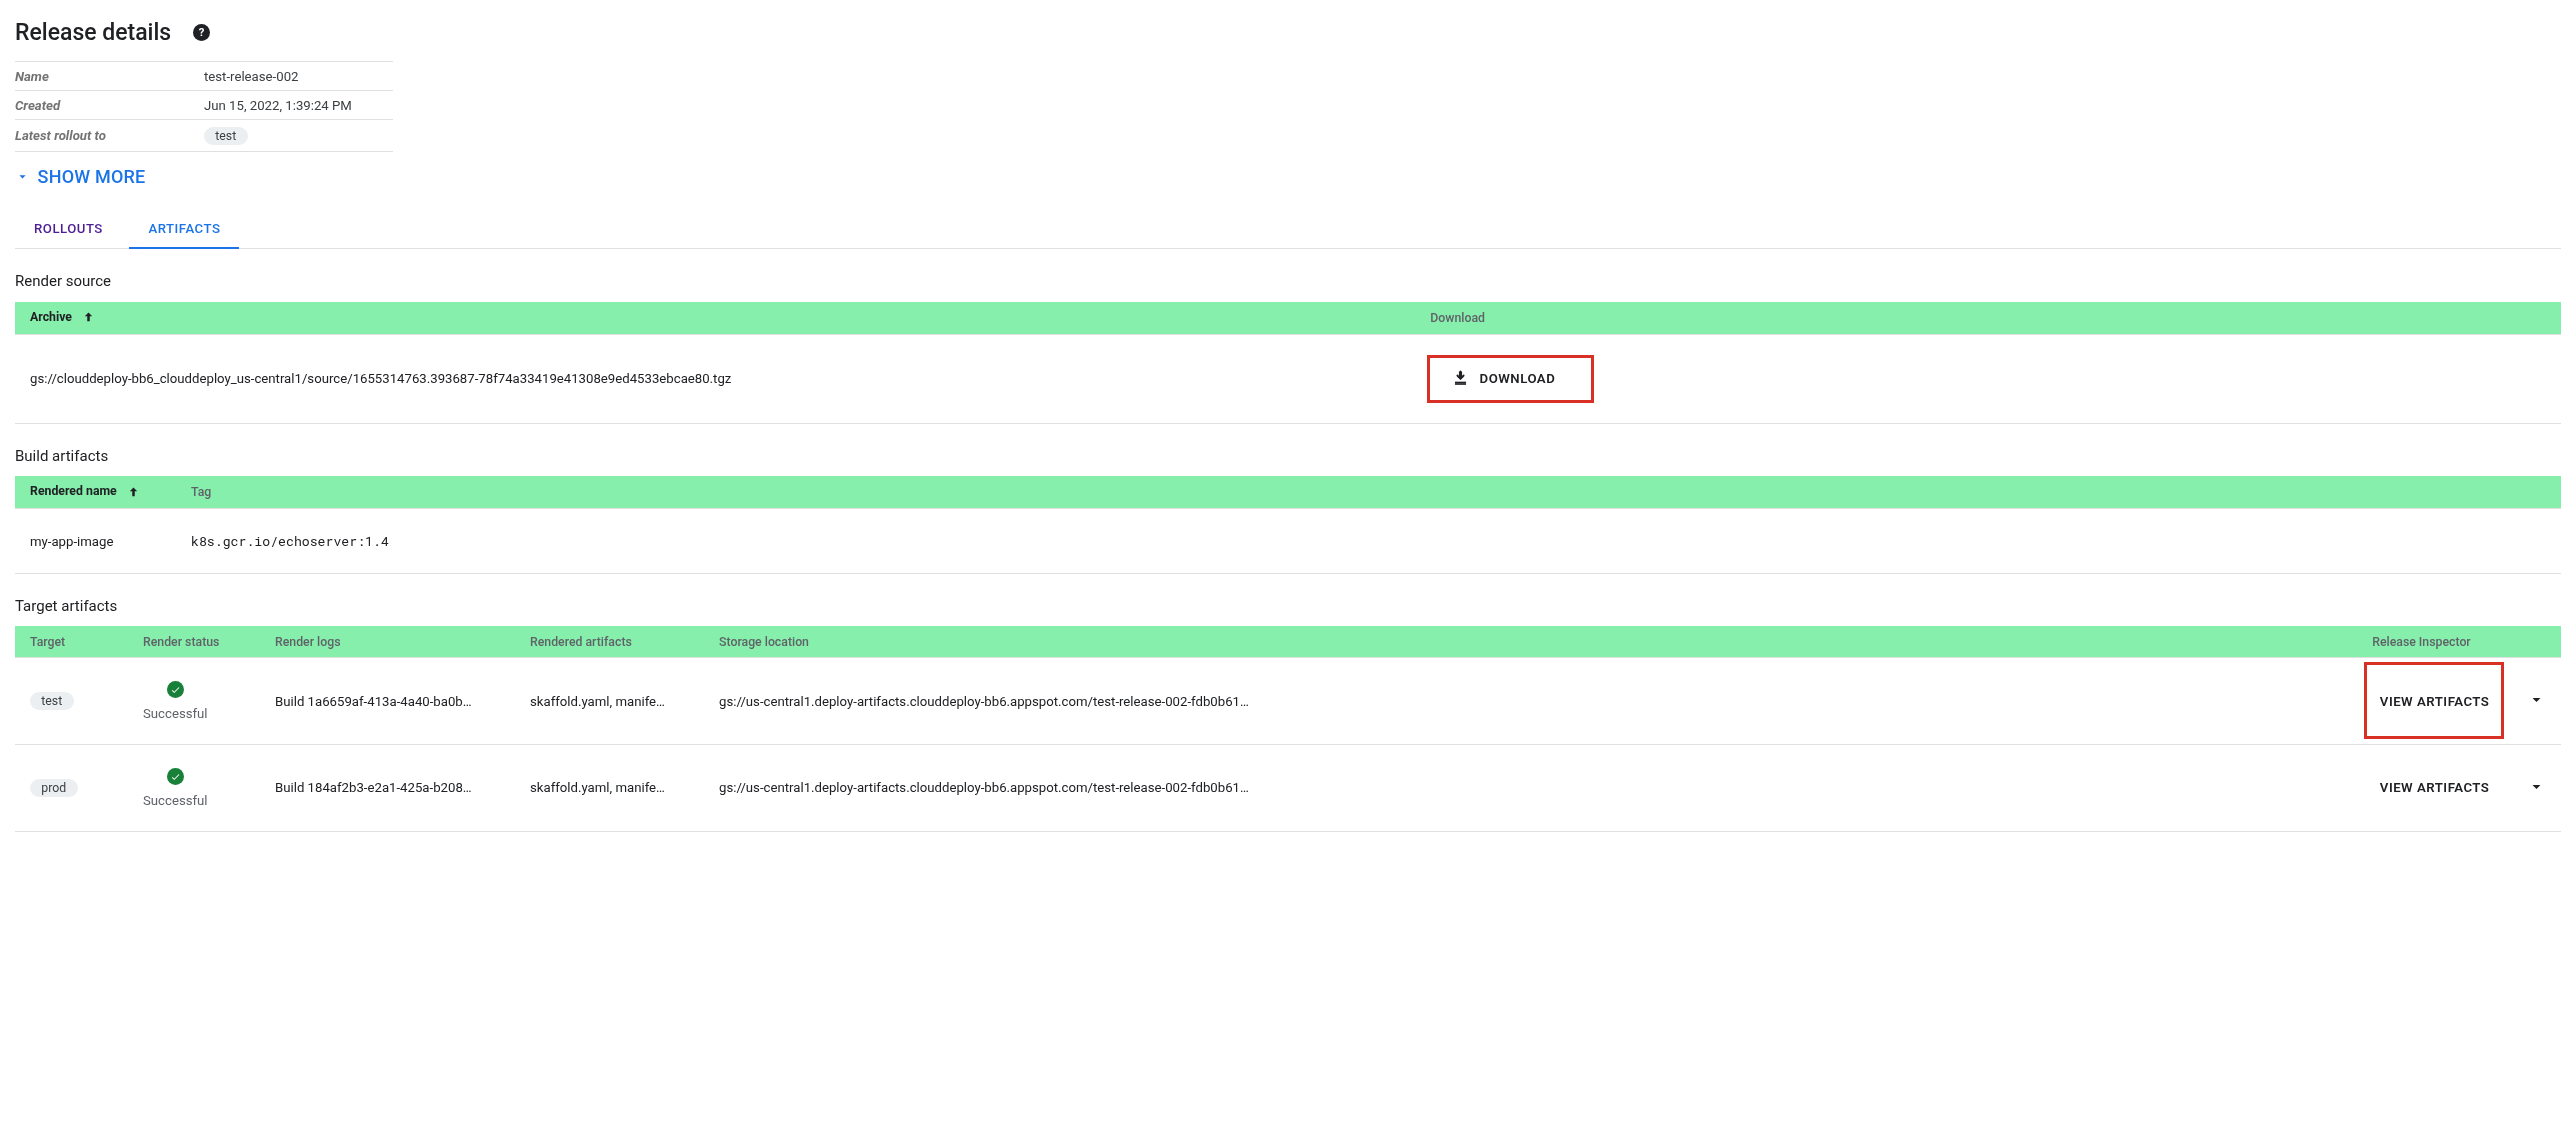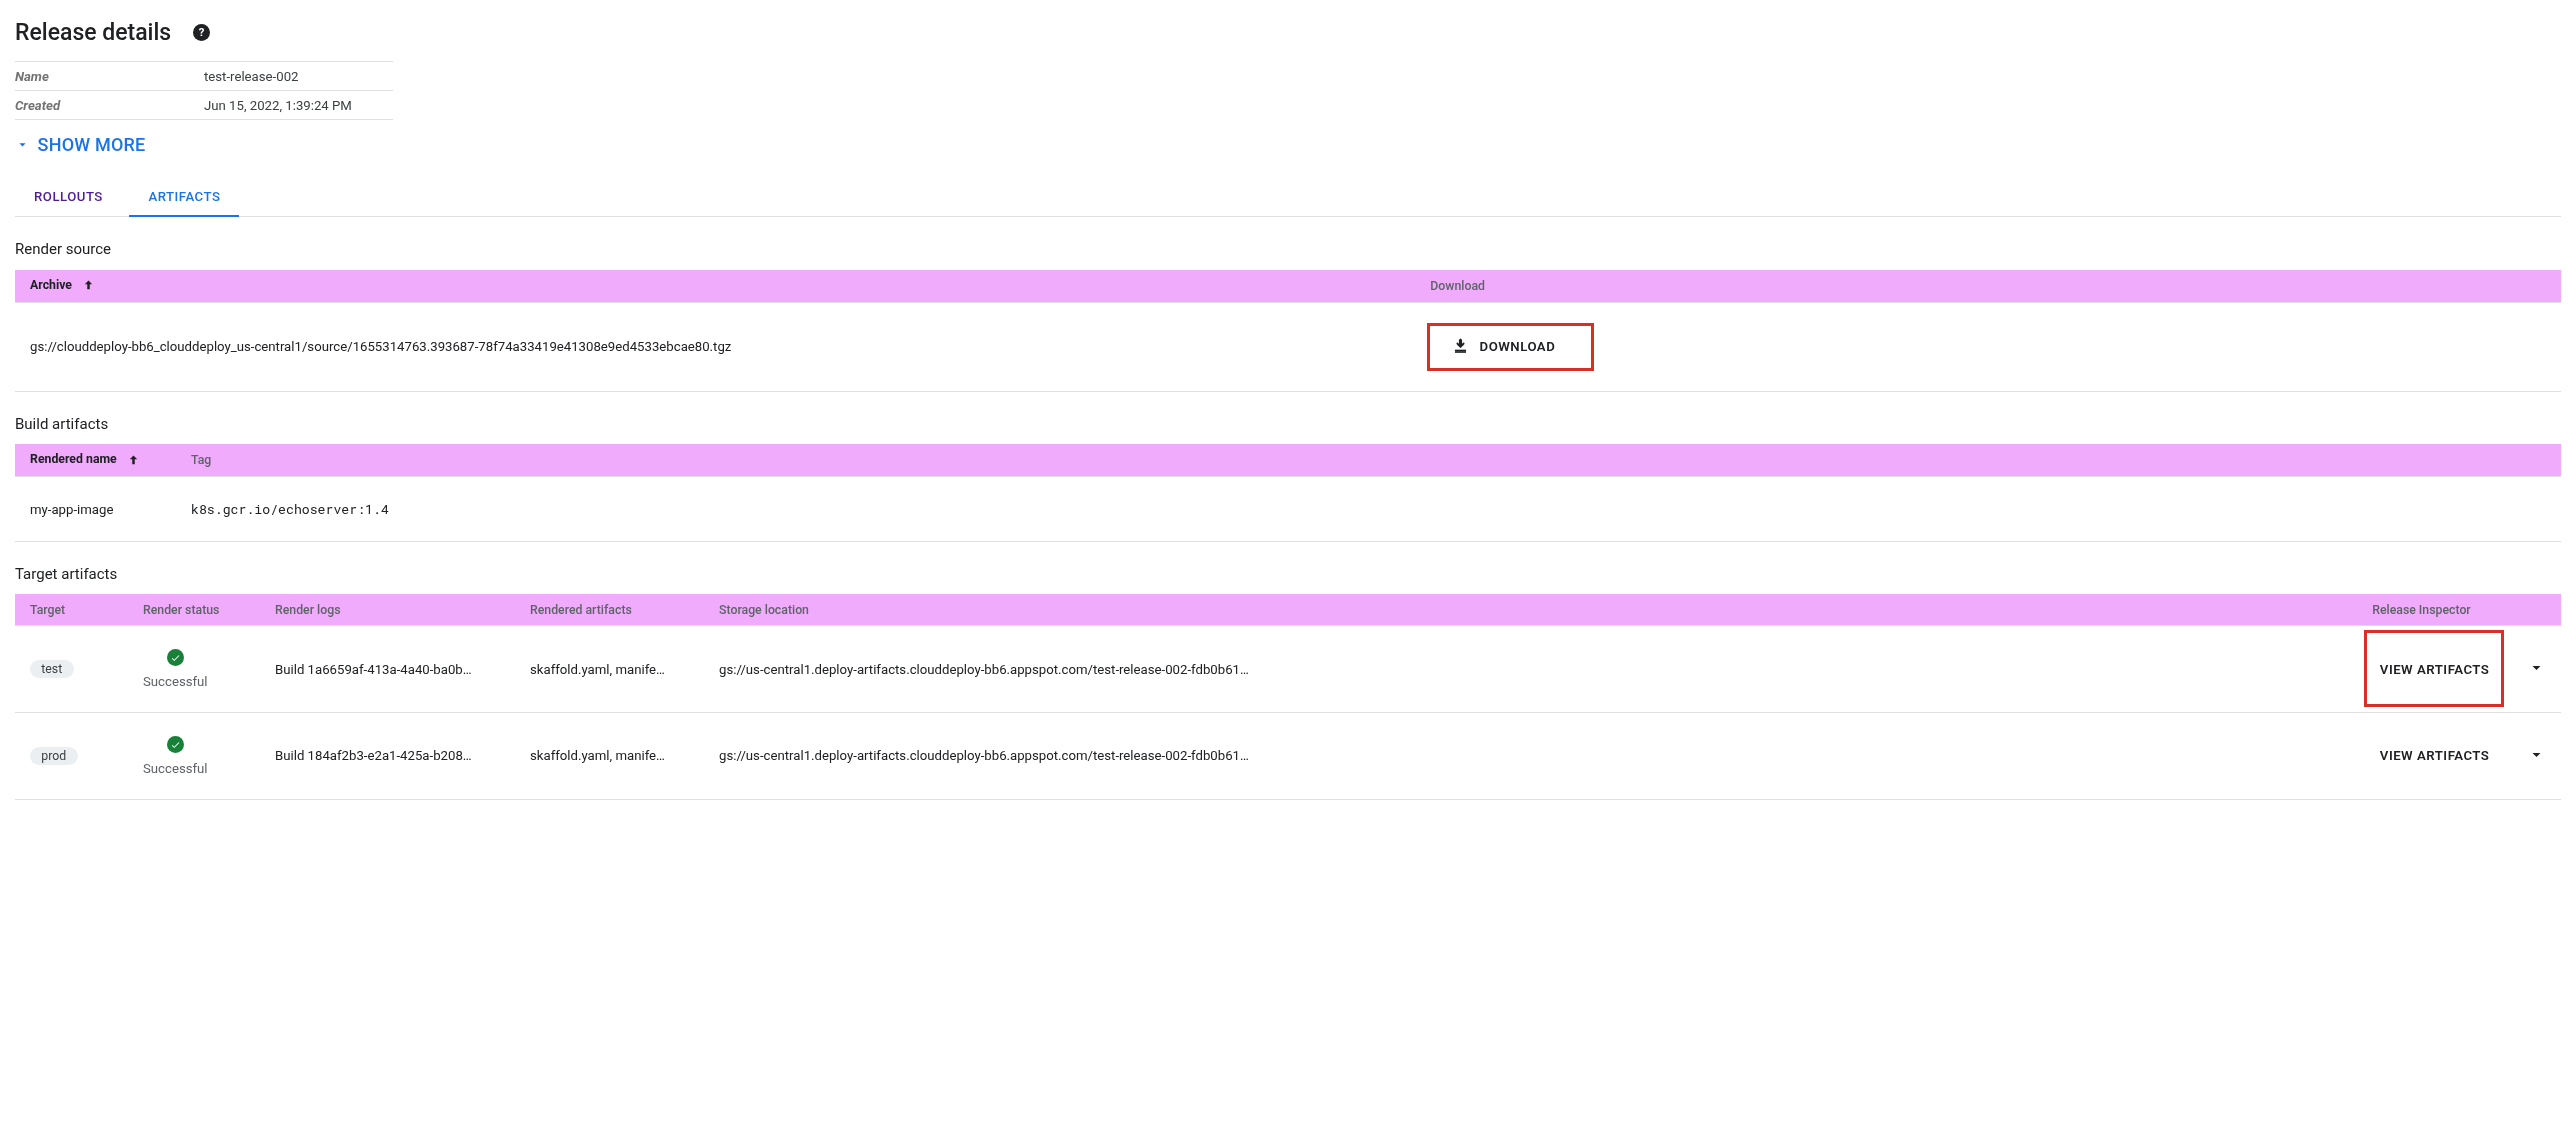--- a/index.html
+++ b/index.html
@@ -101,21 +101,21 @@
     font-size: 15px;
     font-weight: 400;
     color: #202124;
     margin: 23px 0 11.3px 0;
   }
   .data-table {
     width: 100%;
     border-collapse: collapse;
   }
   .data-table thead th {
-    background: #f0abfc;
+    background: #86efac;
     text-align: left;
     font-weight: 500;
     font-size: 12.3px;
     color: #5f6368;
     padding: 8.5px 15px;
     border-bottom: 0.9px solid #e0e0e0;
   }
   .data-table thead th.sortable {
     color: #202124;
     font-weight: 700;
@@ -211,20 +211,26 @@
 
 <table class="details-table">
   <tbody>
     <tr>
       <td class="key">Name</td>
       <td class="val">test-release-002</td>
     </tr>
     <tr>
       <td class="key">Created</td>
       <td class="val">Jun 15, 2022, 1:39:24 PM</td>
+    </tr>
+    <tr>
+      <td class="key">Latest rollout to</td>
+      <td class="val">
+        <span class="chip">test</span>
+      </td>
     </tr>
   </tbody>
 </table>
 
 
 <div class="show-more">
   <svg width="15" height="15" viewBox="0 0 24 24">
       <path d="M7 10l5 5 5-5z"></path>
     </svg>
   <span>SHOW MORE</span>

